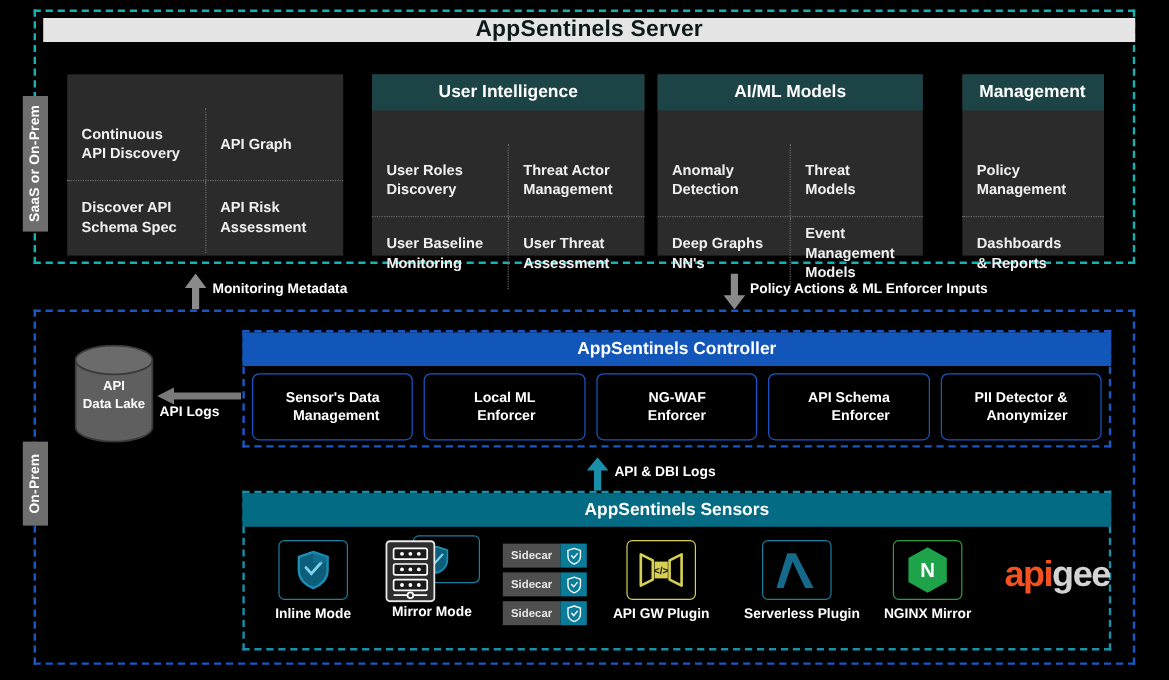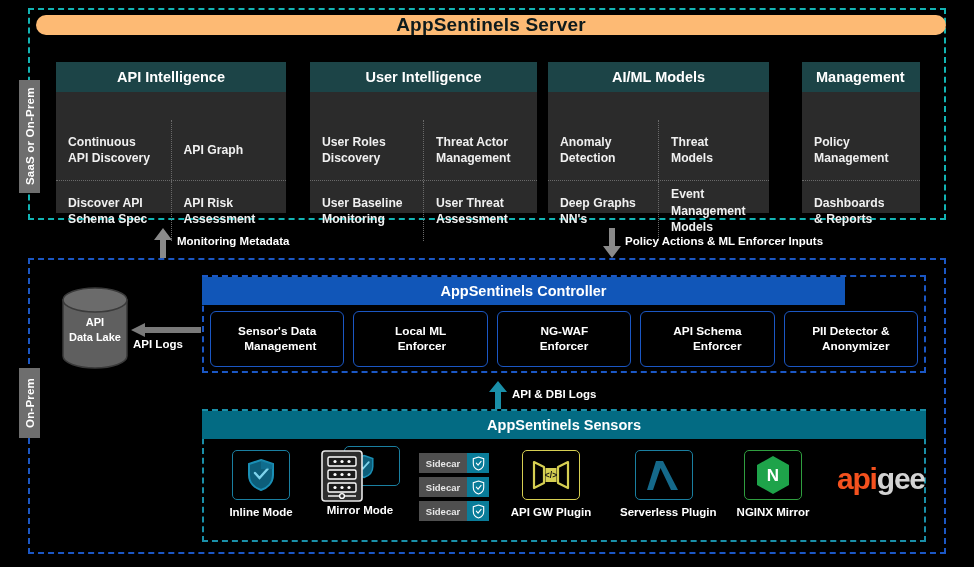--- a/index.html
+++ b/index.html
@@ -36,26 +36,25 @@
     writing-mode: vertical-rl;
     transform: rotate(180deg);
     white-space: nowrap;
   }
   .side-saas  { left: 19px; top: 80px;  width: 21px; height: 113px; }
   .side-onprem{ left: 19px; top: 368px; width: 21px; height: 70px;  }
 
   
   .banner-server {
     left: 36px; top: 15px; width: 910px; height: 20px;
-    background: #fdba74;
+    background: #e5e5e5;
     color: #0d1a1c;
     font-size: 19px; font-weight: 600;
     display: flex; align-items: center; justify-content: center;
     letter-spacing: .2px;
-    border-radius: 17px;
   }
 
   
   .panel { background: #2b2b2b; }
   .panel-head {
     background: #1c4447;
     color: #ffffff;
     font-size: 14.5px;
     font-weight: 600;
     height: 30px;
@@ -83,21 +82,21 @@
   .p-mgmt { left: 802px; top: 62px; width: 118px; height: 151px; }
 
   
   .flow-label {
     color: #ffffff; font-size: 11.5px; font-weight: 700;
     white-space: nowrap;
   }
 
   
   .banner-controller {
-    left: 202px; top: 277px; width: 643px; height: 28px;
+    left: 202px; top: 277px; width: 724px; height: 28px;
     background: #1156b8;
     color: #ffffff;
     font-size: 14.5px; font-weight: 600;
     display: flex; align-items: center; justify-content: center;
   }
   .controller-box {
     left: 202px; top: 275px; width: 724px; height: 98px;
     border: 2px dashed #1b57c4;
   }
   .controller-items {
@@ -169,21 +168,20 @@
 <body>
 
 <div id="stage">
 
   <div class="abs zone-saas"></div>
   <div class="abs side-label side-saas">SaaS or On-Prem</div>
 
   <div class="abs banner-server">AppSentinels Server</div>
 
   <div class="abs panel p-api">
-    <div class="panel-head center">API Intelligence</div>
     <div class="panel-body">
       <div class="panel-row">
         <div class="panel-cell">Continuous<br>API Discovery</div>
         <div class="panel-cell">API Graph</div>
       </div>
       <div class="panel-row">
         <div class="panel-cell">Discover API<br>Schema Spec</div>
         <div class="panel-cell">API Risk<br>Assessment</div>
       </div>
     </div>

